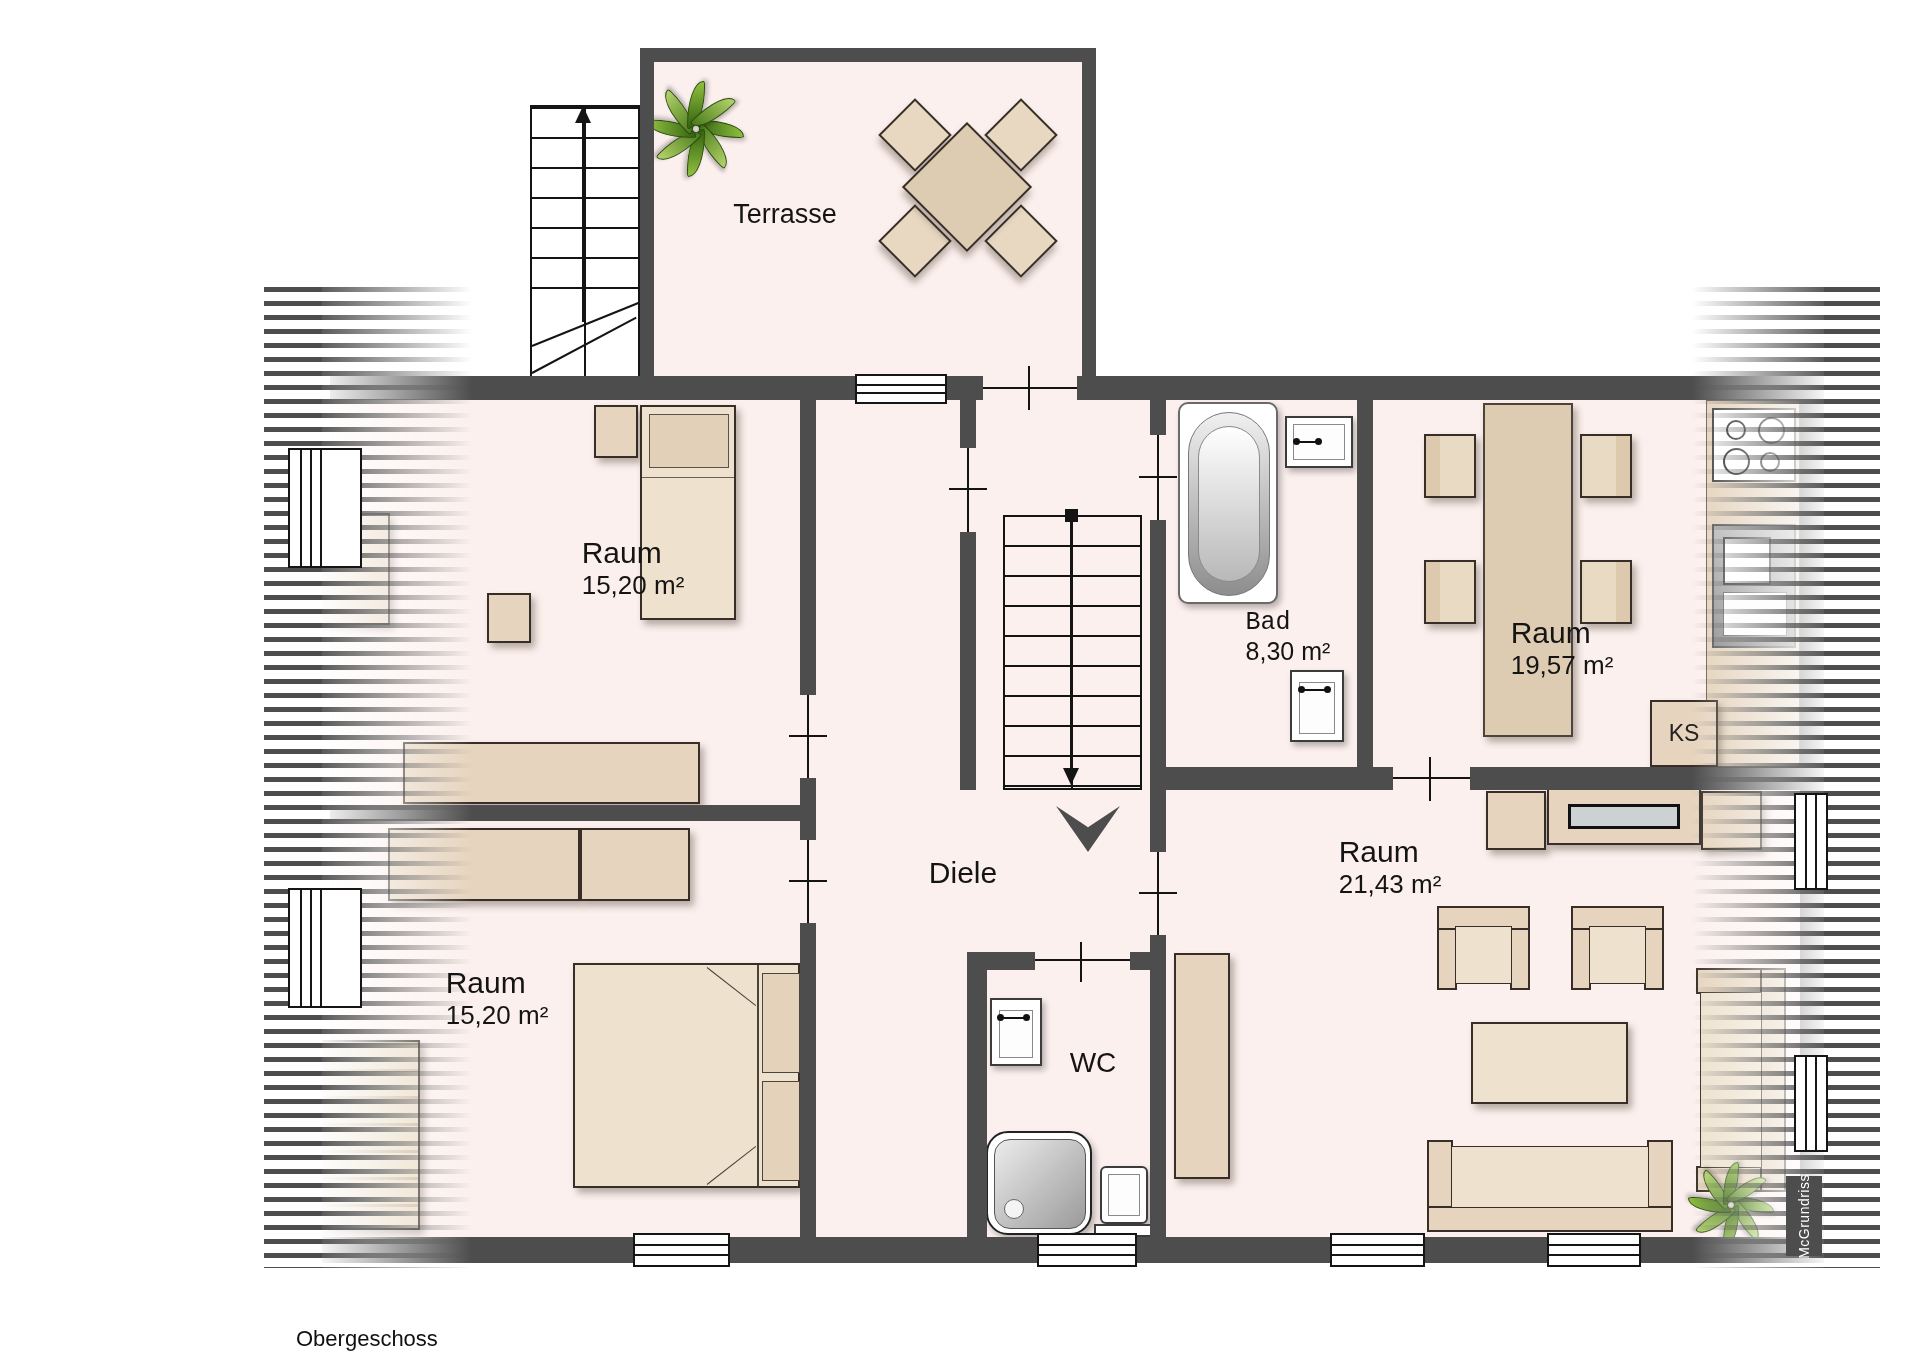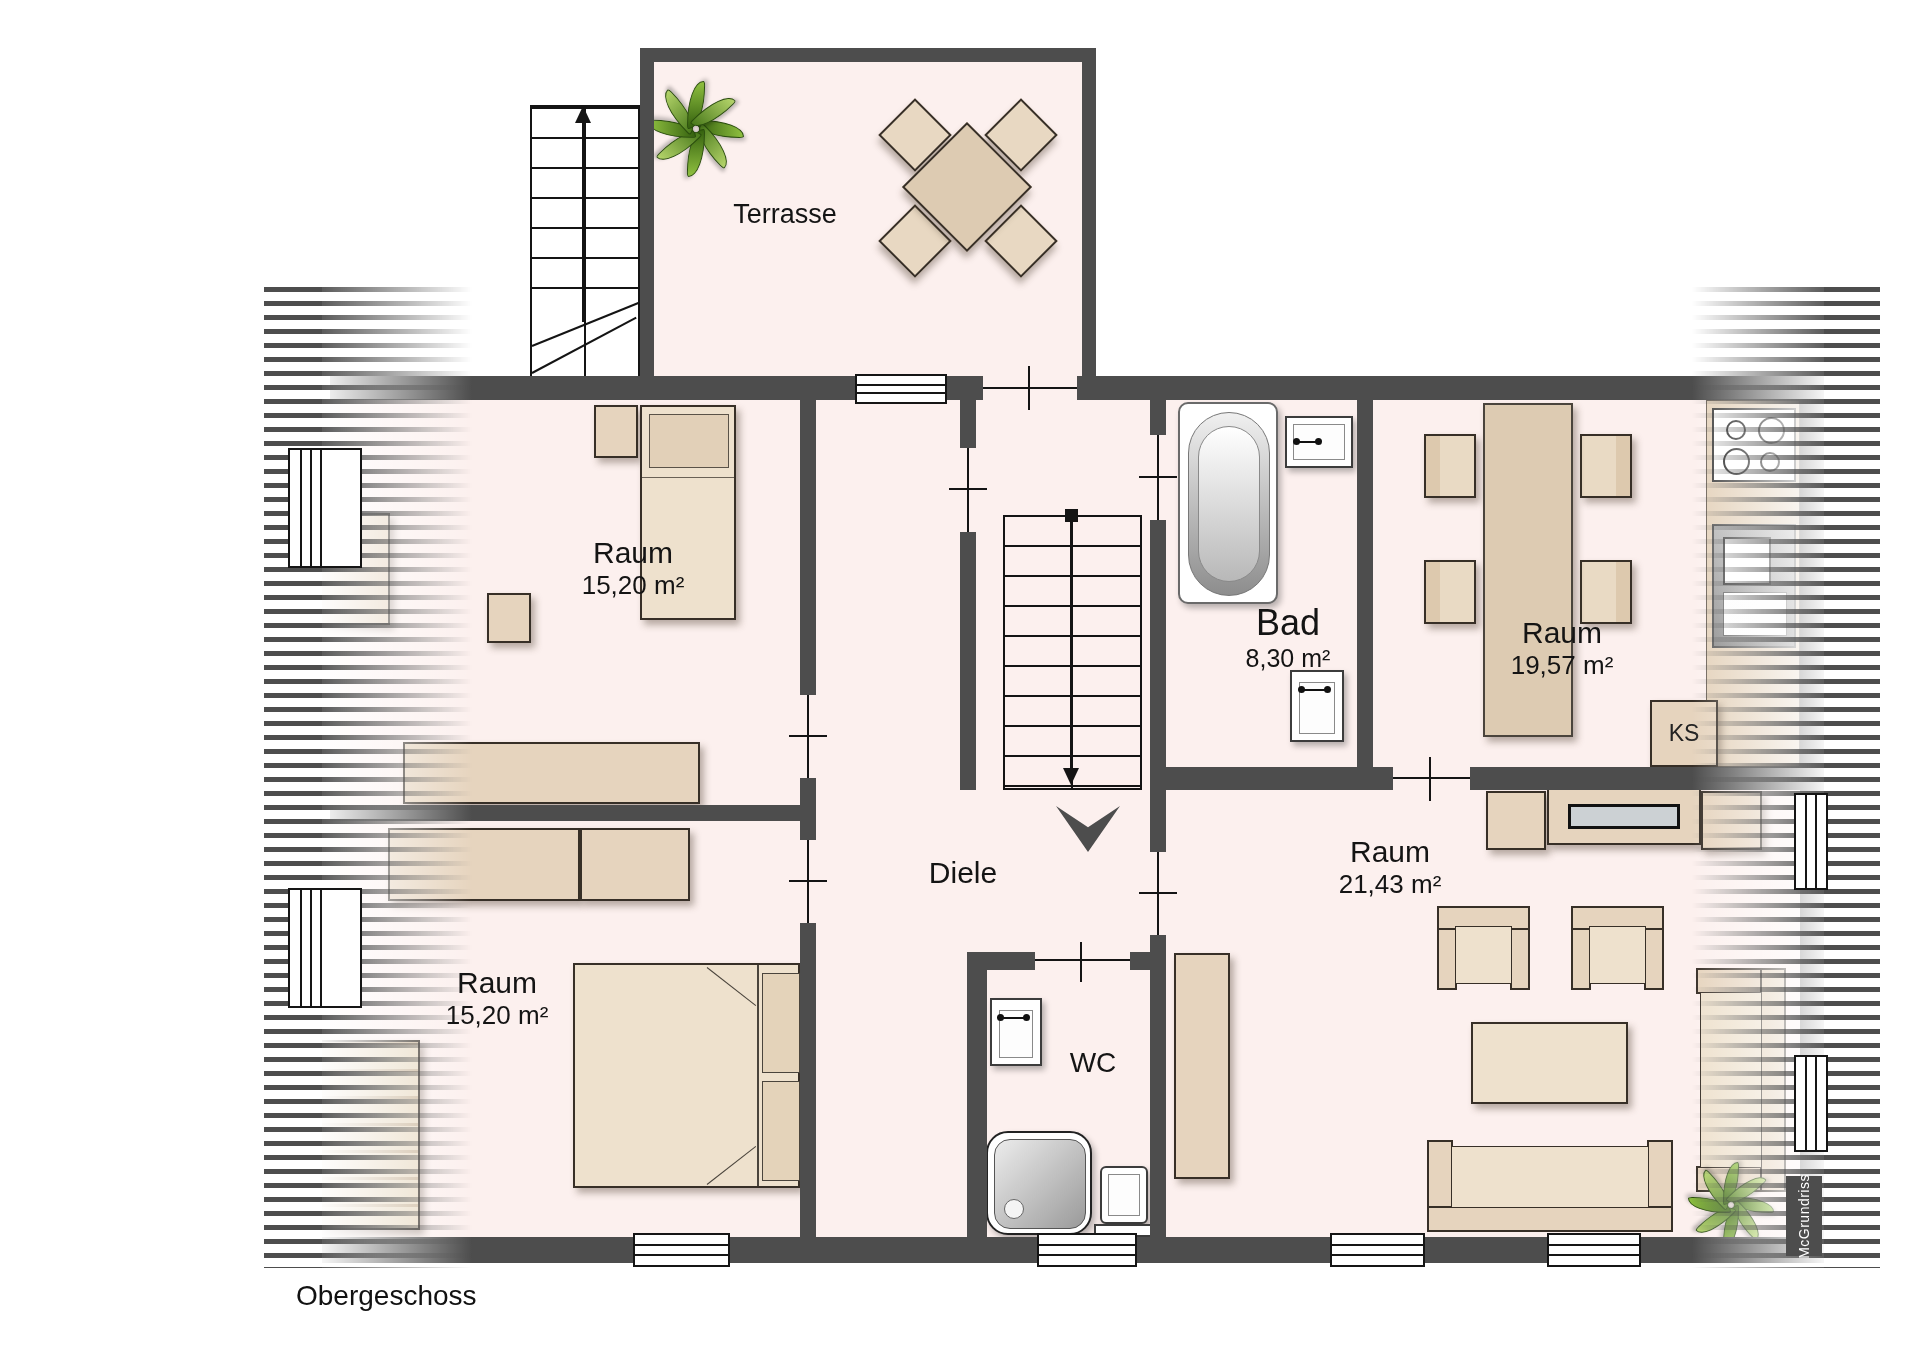--- a/index.html
+++ b/index.html
@@ -18,40 +18,40 @@
   .win-h > i{position:absolute;left:0;right:0;height:2px;background:#151515;}
   .win-v > i{position:absolute;top:0;bottom:0;width:2px;background:#151515;}
   .door-gap{position:absolute;background:#fcf0ee;z-index:5;}
   .door-line{position:absolute;background:#141414;z-index:5;}
   .hatch-crisp{position:absolute;background:repeating-linear-gradient(180deg,#4d4d4d 0 5px,#ffffff 5px 14px);z-index:4;}
   .hatch-fade{position:absolute;background:repeating-linear-gradient(180deg,#4d4d4d 0 5px,transparent 5px 14px);z-index:4;}
   .fade-r{-webkit-mask-image:linear-gradient(to right,rgba(0,0,0,.92),transparent);mask-image:linear-gradient(to right,rgba(0,0,0,.92),transparent);}
   .fade-l{-webkit-mask-image:linear-gradient(to left,rgba(0,0,0,.92),transparent);mask-image:linear-gradient(to left,rgba(0,0,0,.92),transparent);}
   .white-wash-r{position:absolute;background:linear-gradient(to right,rgba(255,255,255,.95),rgba(255,255,255,0));z-index:3;}
   .white-wash-l{position:absolute;background:linear-gradient(to left,rgba(255,255,255,.95),rgba(255,255,255,0));z-index:3;}
-  .room-label{position:absolute;transform:translate(-50%,-50%);text-align:center;z-index:6;white-space:nowrap;color:#141414;}
+  .room-label{position:absolute;transform:translate(-50%,-50%);z-index:6;white-space:nowrap;color:#141414;}
   .lbl-name{font-size:30px;}
   .lbl-area{font-size:26px;}
   .stair{position:absolute;border:2px solid #141414;box-sizing:border-box;z-index:2;}
   .treads{position:absolute;left:0;right:0;background:repeating-linear-gradient(180deg,#141414 0 2px,transparent 2px 30px);}
   .cline{position:absolute;width:2px;background:#141414;}
   .arrow-line{position:absolute;width:2px;background:#141414;z-index:2;}
   .tri-up{position:absolute;width:0;height:0;border-left:8px solid transparent;border-right:8px solid transparent;border-bottom:17px solid #141414;z-index:2;}
   .tri-down{position:absolute;width:0;height:0;border-left:8px solid transparent;border-right:8px solid transparent;border-top:17px solid #141414;z-index:2;}
   .diag{position:absolute;height:2px;background:#141414;transform-origin:0 50%;z-index:2;}
   .chevron{position:absolute;background:#4d4d4d;clip-path:polygon(0 0,50% 46%,100% 0,50% 100%);z-index:2;}
   .burner{position:absolute;border:2px solid #222;border-radius:50%;box-sizing:border-box;}
   .tap-dot{position:absolute;width:7px;height:7px;border-radius:50%;background:#111;}
   .tap-line{position:absolute;height:2px;background:#111;}
   .plant{position:absolute;z-index:2;}
   .leaf{position:absolute;left:50%;top:50%;width:52%;height:18%;transform-origin:0 50%;background:linear-gradient(90deg,#35610f,#8fc040);border-radius:8% 95% 10% 95%;border:1px solid #2a4d0e;box-shadow:2px 3px 4px rgba(0,0,0,.25);}
   .leaf2{background:linear-gradient(90deg,#4a7a1c,#b4d46a);}
   .watermark{position:absolute;background:#4d4d4d;color:#fff;z-index:7;display:flex;align-items:center;justify-content:center;}
   .watermark span{writing-mode:vertical-rl;transform:rotate(180deg);font-size:14px;letter-spacing:.5px;}
-  .floor-title{position:absolute;font-size:28px;color:#111;z-index:6;}
+  .floor-title{position:absolute;font-size:22px;color:#111;z-index:6;margin-top:46px;}
   .ks-box{display:flex;align-items:center;justify-content:center;font-size:23px;color:#222;}
 </style>
 </head>
 <body>
 
 <div id="plan">
 
   <div class="floor" style="left:654px;top:62px;width:428px;height:316px;"></div>
   <div class="floor" style="left:330px;top:400px;width:1470px;height:837px;"></div>
 
@@ -310,21 +310,21 @@
     <div class="lbl-area">15,20 m²</div>
   </div>
   <div class="room-label" style="left:497px;top:998px;">
     <div class="lbl-name">Raum</div>
     <div class="lbl-area">15,20 m²</div>
   </div>
   <div class="room-label" style="left:963px;top:873px;">
     <div class="lbl-name">Diele</div>
   </div>
   <div class="room-label" style="left:1288px;top:637px;">
-    <div class="lbl-name" style="font-size:36px;">Bad</div>
+    <div class="lbl-name" style="font-size:25px;font-family:Liberation Mono, monospace;">Bad</div>
     <div class="lbl-area" style="font-size:25px;">8,30 m²</div>
   </div>
   <div class="room-label" style="left:1562px;top:648px;">
     <div class="lbl-name">Raum</div>
     <div class="lbl-area">19,57 m²</div>
   </div>
   <div class="room-label" style="left:1390px;top:867px;">
     <div class="lbl-name">Raum</div>
     <div class="lbl-area">21,43 m²</div>
   </div>

